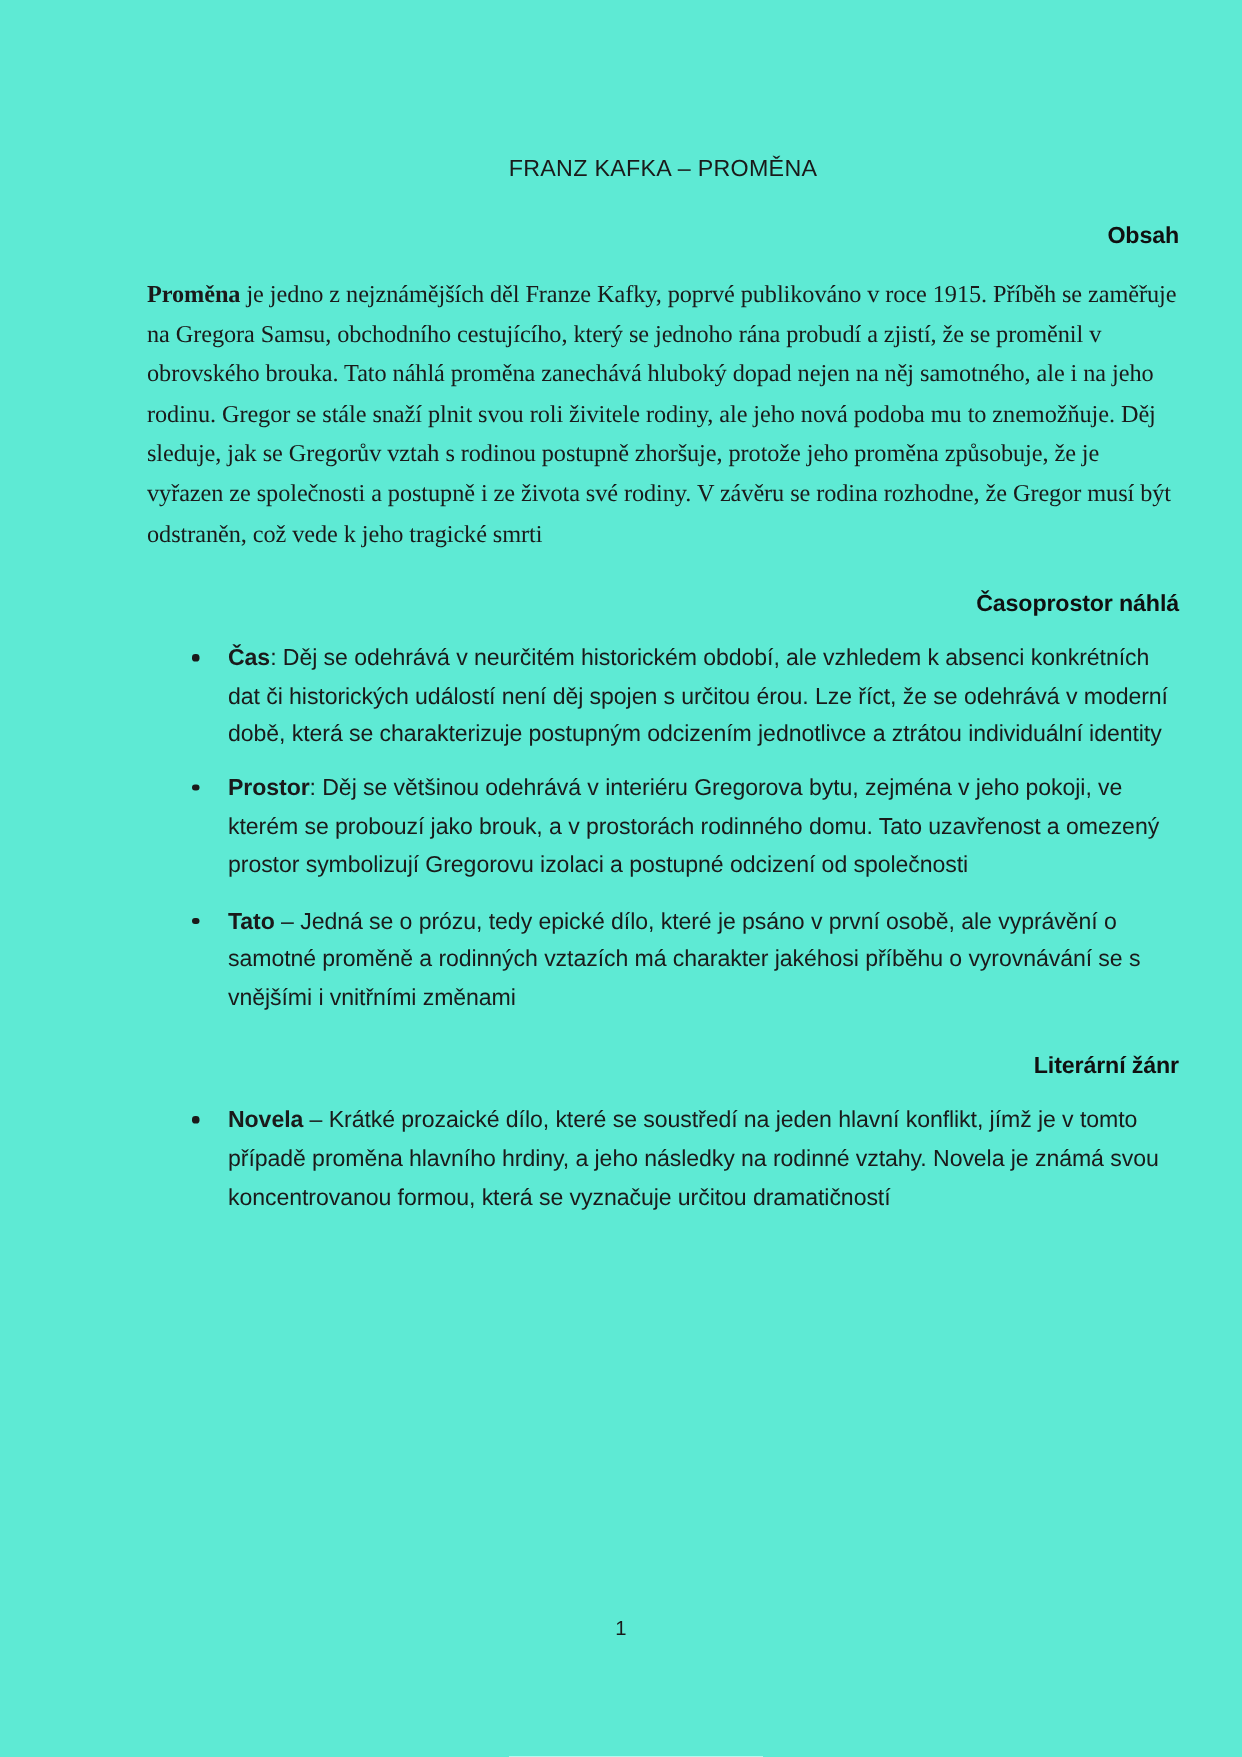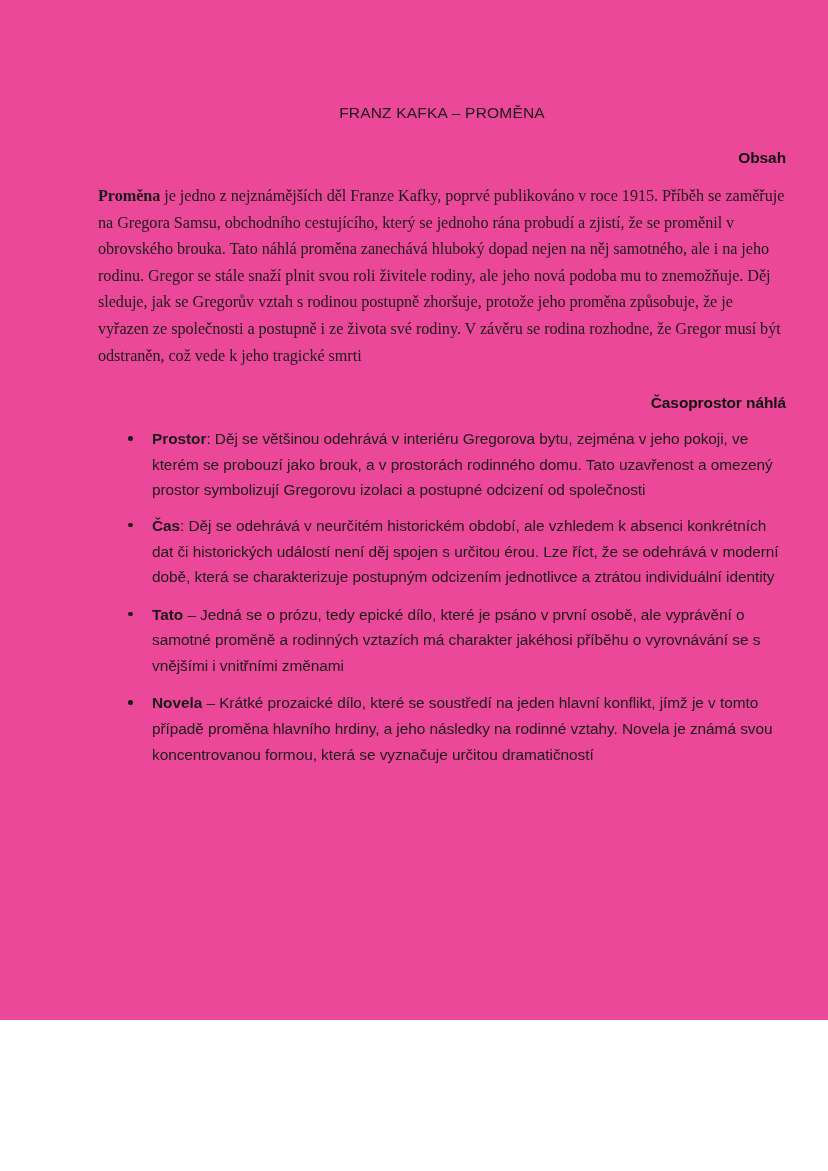--- a/index.html
+++ b/index.html
@@ -10,22 +10,22 @@
   }
   body {
     font-family: "Liberation Sans", "DejaVu Sans", sans-serif;
     color: #1a1a1a;
     -webkit-font-smoothing: antialiased;
   }
 
   .page {
     position: relative;
     width: 828px;
-    height: 1020px;
-    background: #ec4899;
+    height: 1171px;
+    background: #5eead4;
     margin: 0 auto;
     overflow: hidden;
     box-sizing: border-box;
   }
 
   .content {
     position: absolute;
     left: 98px;
     top: 0;
     width: 688px;
@@ -124,36 +124,37 @@
 
     <p class="body-paragraph">
       <b>Proměna</b><span> je jedno z nejznámějších děl Franze Kafky, poprvé publikováno v roce 1915. Příběh se zaměřuje na Gregora Samsu, obchodního cestujícího, který se jednoho rána probudí a zjistí, že se proměnil v obrovského brouka. Tato náhlá proměna zanechává hluboký dopad nejen na něj samotného, ale i na jeho rodinu. Gregor se stále snaží plnit svou roli živitele rodiny, ale jeho nová podoba mu to znemožňuje. Děj sleduje, jak se Gregorův vztah s rodinou postupně zhoršuje, protože jeho proměna způsobuje, že je vyřazen ze společnosti a postupně i ze života své rodiny. V závěru se rodina rozhodne, že Gregor musí být odstraněn, což vede k jeho tragické smrti</span>
     </p>
 
     <h2 class="section-heading heading-casoprostor">Časoprostor náhlá</h2>
 
     <ul class="bullets">
       <li>
         <span class="bullet-dot"></span>
-        <span class="term">Prostor</span><span>: Děj se většinou odehrává v interiéru Gregorova bytu, zejména v jeho pokoji, ve kterém se probouzí jako brouk, a v prostorách rodinného domu. Tato uzavřenost a omezený prostor symbolizují Gregorovu izolaci a postupné odcizení od společnosti</span>
+        <span class="term">Čas</span><span>: Děj se odehrává v neurčitém historickém období, ale vzhledem k absenci konkrétních dat či historických událostí není děj spojen s určitou érou. Lze říct, že se odehrává v moderní době, která se charakterizuje postupným odcizením jednotlivce a ztrátou individuální identity</span>
       </li>
       <li>
         <span class="bullet-dot"></span>
-        <span class="term">Čas</span><span>: Děj se odehrává v neurčitém historickém období, ale vzhledem k absenci konkrétních dat či historických událostí není děj spojen s určitou érou. Lze říct, že se odehrává v moderní době, která se charakterizuje postupným odcizením jednotlivce a ztrátou individuální identity</span>
+        <span class="term">Prostor</span><span>: Děj se většinou odehrává v interiéru Gregorova bytu, zejména v jeho pokoji, ve kterém se probouzí jako brouk, a v prostorách rodinného domu. Tato uzavřenost a omezený prostor symbolizují Gregorovu izolaci a postupné odcizení od společnosti</span>
       </li>
     </ul>
 
 
     <ul class="bullets">
       <li>
         <span class="bullet-dot"></span>
         <span class="term">Tato</span><span> – Jedná se o prózu, tedy epické dílo, které je psáno v první osobě, ale vyprávění o samotné proměně a rodinných vztazích má charakter jakéhosi příběhu o vyrovnávání se s vnějšími i vnitřními změnami</span>
       </li>
     </ul>
 
+    <h2 class="section-heading heading-zanr">Literární žánr</h2>
 
     <ul class="bullets">
       <li>
         <span class="bullet-dot"></span>
         <span class="term">Novela</span><span> – Krátké prozaické dílo, které se soustředí na jeden hlavní konflikt, jímž je v tomto případě proměna hlavního hrdiny, a jeho následky na rodinné vztahy. Novela je známá svou koncentrovanou formou, která se vyznačuje určitou dramatičností</span>
       </li>
     </ul>
 
   </div>
 

